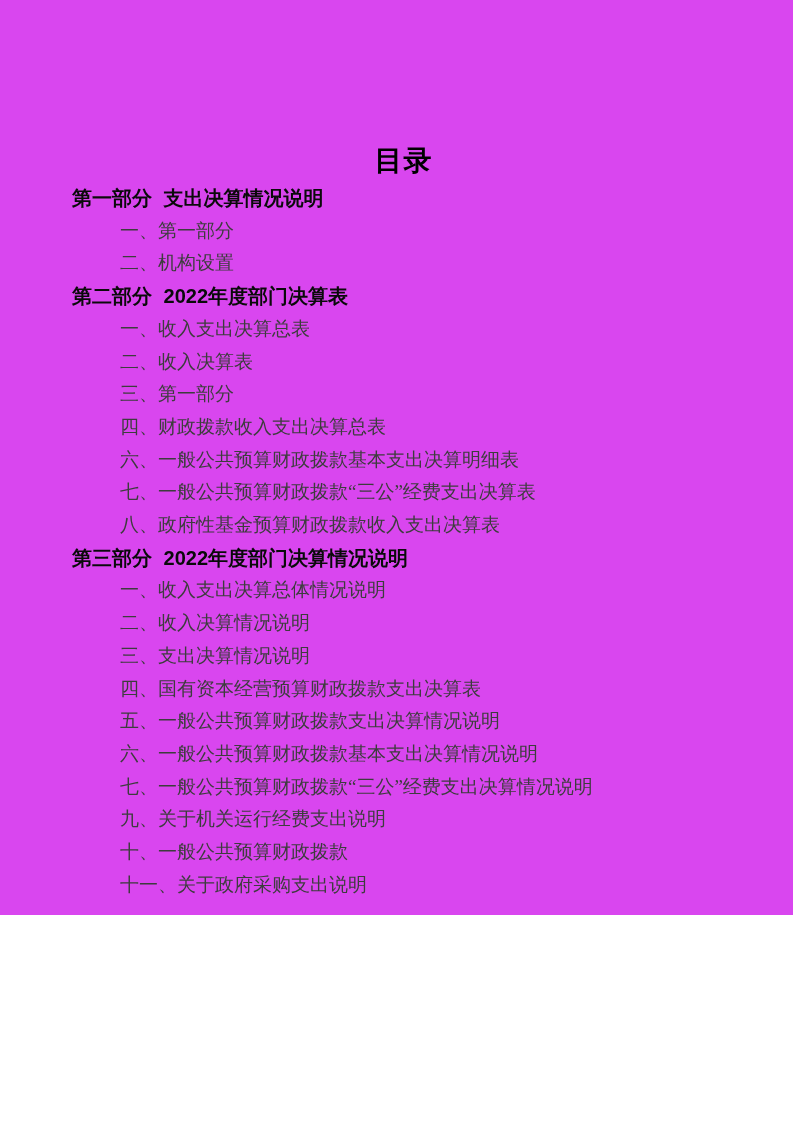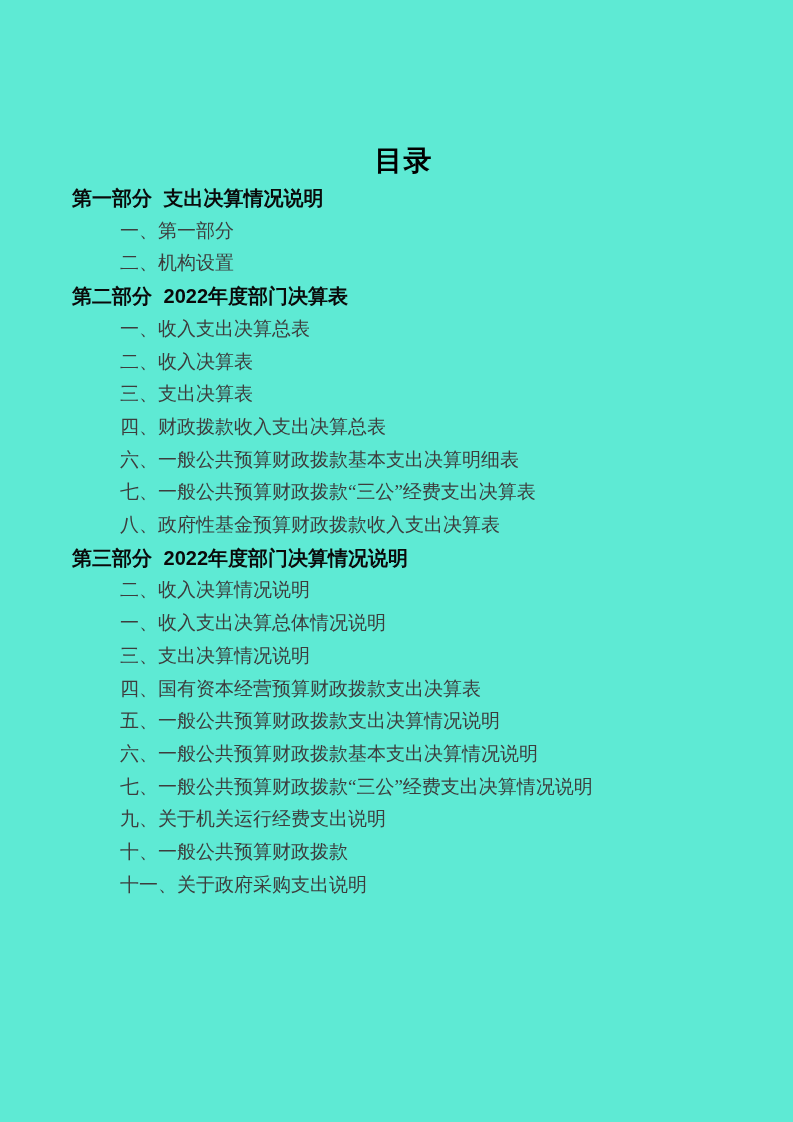--- a/index.html
+++ b/index.html
@@ -3,22 +3,22 @@
 <meta charset="utf-8">
 <style>
   html, body {
     margin: 0;
     padding: 0;
     background: #ffffff;
   }
   .page {
     position: relative;
     width: 793px;
-    height: 1122px;
-    background: #5eead4;
+    height: 915px;
+    background: #d946ef;
     margin: 0 auto;
     overflow: hidden;
     font-family: "Liberation Serif", serif;
   }
   .content {
     position: absolute;
     left: 72px;
     right: 58px;
     top: 140px;
   }
@@ -55,28 +55,28 @@
 <div class="page">
   <div class="content">
     <div class="doc-title">目录</div>
     <div id="toc-body">
         <div class="toc-section-heading">第一部分 支出决算情况说明</div>
         <div class="toc-item">一、第一部分</div>
         <div class="toc-item">二、机构设置</div>
         <div class="toc-section-heading">第二部分 2022年度部门决算表</div>
         <div class="toc-item">一、收入支出决算总表</div>
         <div class="toc-item">二、收入决算表</div>
-        <div class="toc-item">三、支出决算表</div>
+        <div class="toc-item">三、第一部分</div>
         <div class="toc-item">四、财政拨款收入支出决算总表</div>
         <div class="toc-item">六、一般公共预算财政拨款基本支出决算明细表</div>
         <div class="toc-item">七、一般公共预算财政拨款“三公”经费支出决算表</div>
         <div class="toc-item">八、政府性基金预算财政拨款收入支出决算表</div>
         <div class="toc-section-heading">第三部分 2022年度部门决算情况说明</div>
+        <div class="toc-item">一、收入支出决算总体情况说明</div>
         <div class="toc-item">二、收入决算情况说明</div>
-        <div class="toc-item">一、收入支出决算总体情况说明</div>
         <div class="toc-item">三、支出决算情况说明</div>
         <div class="toc-item">四、国有资本经营预算财政拨款支出决算表</div>
         <div class="toc-item">五、一般公共预算财政拨款支出决算情况说明</div>
         <div class="toc-item">六、一般公共预算财政拨款基本支出决算情况说明</div>
         <div class="toc-item">七、一般公共预算财政拨款“三公”经费支出决算情况说明</div>
         <div class="toc-item">九、关于机关运行经费支出说明</div>
         <div class="toc-item">十、一般公共预算财政拨款</div>
         <div class="toc-item">十一、关于政府采购支出说明</div>
       </div>
   </div>

